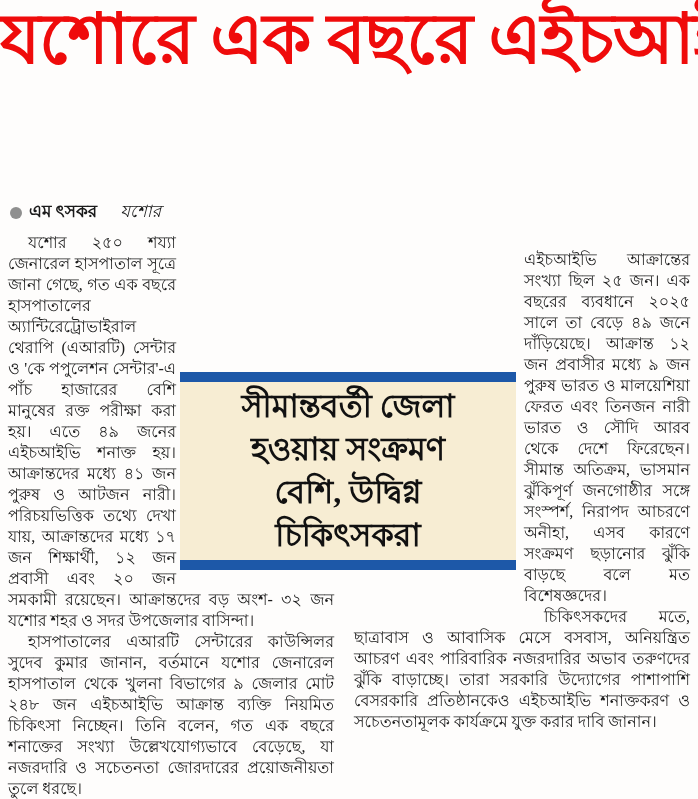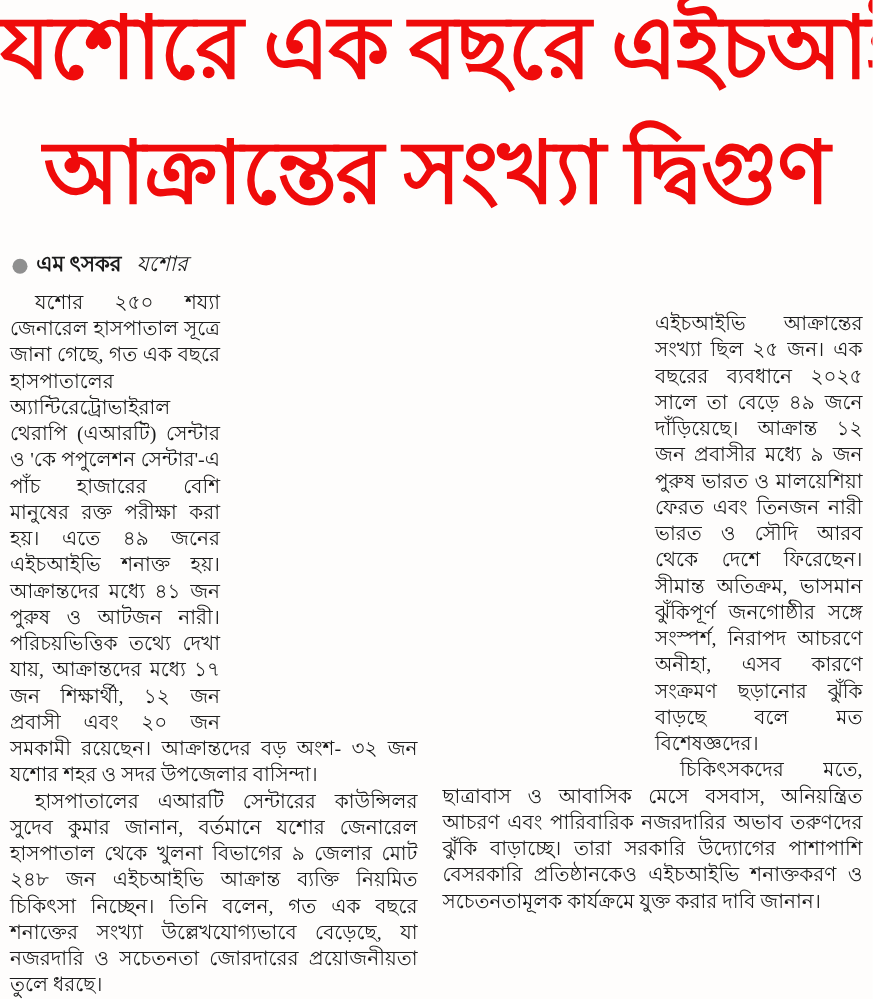--- a/index.html
+++ b/index.html
@@ -43,21 +43,21 @@
   }
   .byline .bullet {
     display: inline-block;
     width: 12px; height: 12px;
     border-radius: 50%;
     background: #8f8f8f;
     margin-right: 7px;
     vertical-align: middle;
   }
   .byline .author { font-weight: 700; }
-  .byline .location { font-style: italic; margin-left: 12px; }
+  .byline .location { font-style: italic; margin-left: 23px; }
 
   
   .col {
     position: absolute;
     font-size: 16px;
     line-height: 21px;
     text-align: justify;
     color: #1b1b1b;
   }
   .col p { margin: 0; padding: 0; }
@@ -91,35 +91,40 @@
   }
   .highlight-box .box-line { display: block; white-space: nowrap; }
 </style>
 </head>
 <body>
 
 <div class="page">
 
   <h1 class="headline">
     <span class="hl-line">যশোরে এক বছরে এইচআইভি</span>
-    <span class="hl-line">আক্রান্তের সংখ্যা দ্বিগুণ</span>
   </h1>
 
   <div class="byline">
     <span class="bullet"></span><span class="author">এম ৎসকর</span><span class="location">যশোর</span>
   </div>
 
   <div class="col col-left">
     <div class="spacer-left"></div>
     <p class="indent">যশোর ২৫০ শয্যা জেনারেল হাসপাতাল সূত্রে জানা গেছে, গত এক বছরে হাসপাতালের অ্যান্টিরেট্রোভাইরাল থেরাপি (এআরটি) সেন্টার ও 'কে পপুলেশন সেন্টার'-এ পাঁচ হাজারের বেশি মানুষের রক্ত পরীক্ষা করা হয়। এতে ৪৯ জনের এইচআইভি শনাক্ত হয়। আক্রান্তদের মধ্যে ৪১ জন পুরুষ ও আটজন নারী। পরিচয়ভিত্তিক তথ্যে দেখা যায়, আক্রান্তদের মধ্যে ১৭ জন শিক্ষার্থী, ১২ জন প্রবাসী এবং ২০ জন সমকামী রয়েছেন। আক্রান্তদের বড় অংশ- ৩২ জন যশোর শহর ও সদর উপজেলার বাসিন্দা।</p>
     <p class="indent">হাসপাতালের এআরটি সেন্টারের কাউন্সিলর সুদেব কুমার জানান, বর্তমানে যশোর জেনারেল হাসপাতাল থেকে খুলনা বিভাগের ৯ জেলার মোট ২৪৮ জন এইচআইভি আক্রান্ত ব্যক্তি নিয়মিত চিকিৎসা নিচ্ছেন। তিনি বলেন, গত এক বছরে শনাক্তের সংখ্যা উল্লেখযোগ্যভাবে বেড়েছে, যা নজরদারি ও সচেতনতা জোরদারের প্রয়োজনীয়তা তুলে ধরছে।</p>
 
   </div>
 
   <div class="col col-right">
     <div class="spacer-right"></div>
     <p>এইচআইভি আক্রান্তের সংখ্যা ছিল ২৫ জন। এক বছরের ব্যবধানে ২০২৫ সালে তা বেড়ে ৪৯ জনে দাঁড়িয়েছে। আক্রান্ত ১২ জন প্রবাসীর মধ্যে ৯ জন পুরুষ ভারত ও মালয়েশিয়া ফেরত এবং তিনজন নারী ভারত ও সৌদি আরব থেকে দেশে ফিরেছেন। সীমান্ত অতিক্রম, ভাসমান ঝুঁকিপূর্ণ জনগোষ্ঠীর সঙ্গে সংস্পর্শ, নিরাপদ আচরণে অনীহা, এসব কারণে সংক্রমণ ছড়ানোর ঝুঁকি বাড়ছে বলে মত বিশেষজ্ঞদের।</p>
     <p class="indent">চিকিৎসকদের মতে, ছাত্রাবাস ও আবাসিক মেসে বসবাস, অনিয়ন্ত্রিত আচরণ এবং পারিবারিক নজরদারির অভাব তরুণদের ঝুঁকি বাড়াচ্ছে। তারা সরকারি উদ্যোগের পাশাপাশি বেসরকারি প্রতিষ্ঠানকেও এইচআইভি শনাক্তকরণ ও সচেতনতামূলক কার্যক্রমে যুক্ত করার দাবি জানান।</p>
 
   </div>
 
+  <div class="highlight-box">
+    <span class="box-line">সীমান্তবর্তী জেলা</span>
+    <span class="box-line">হওয়ায় সংক্রমণ</span>
+    <span class="box-line">বেশি, উদ্বিগ্ন</span>
+    <span class="box-line">চিকিৎসকরা</span>
+  </div>
 
 </div>
 
 </body></html>

